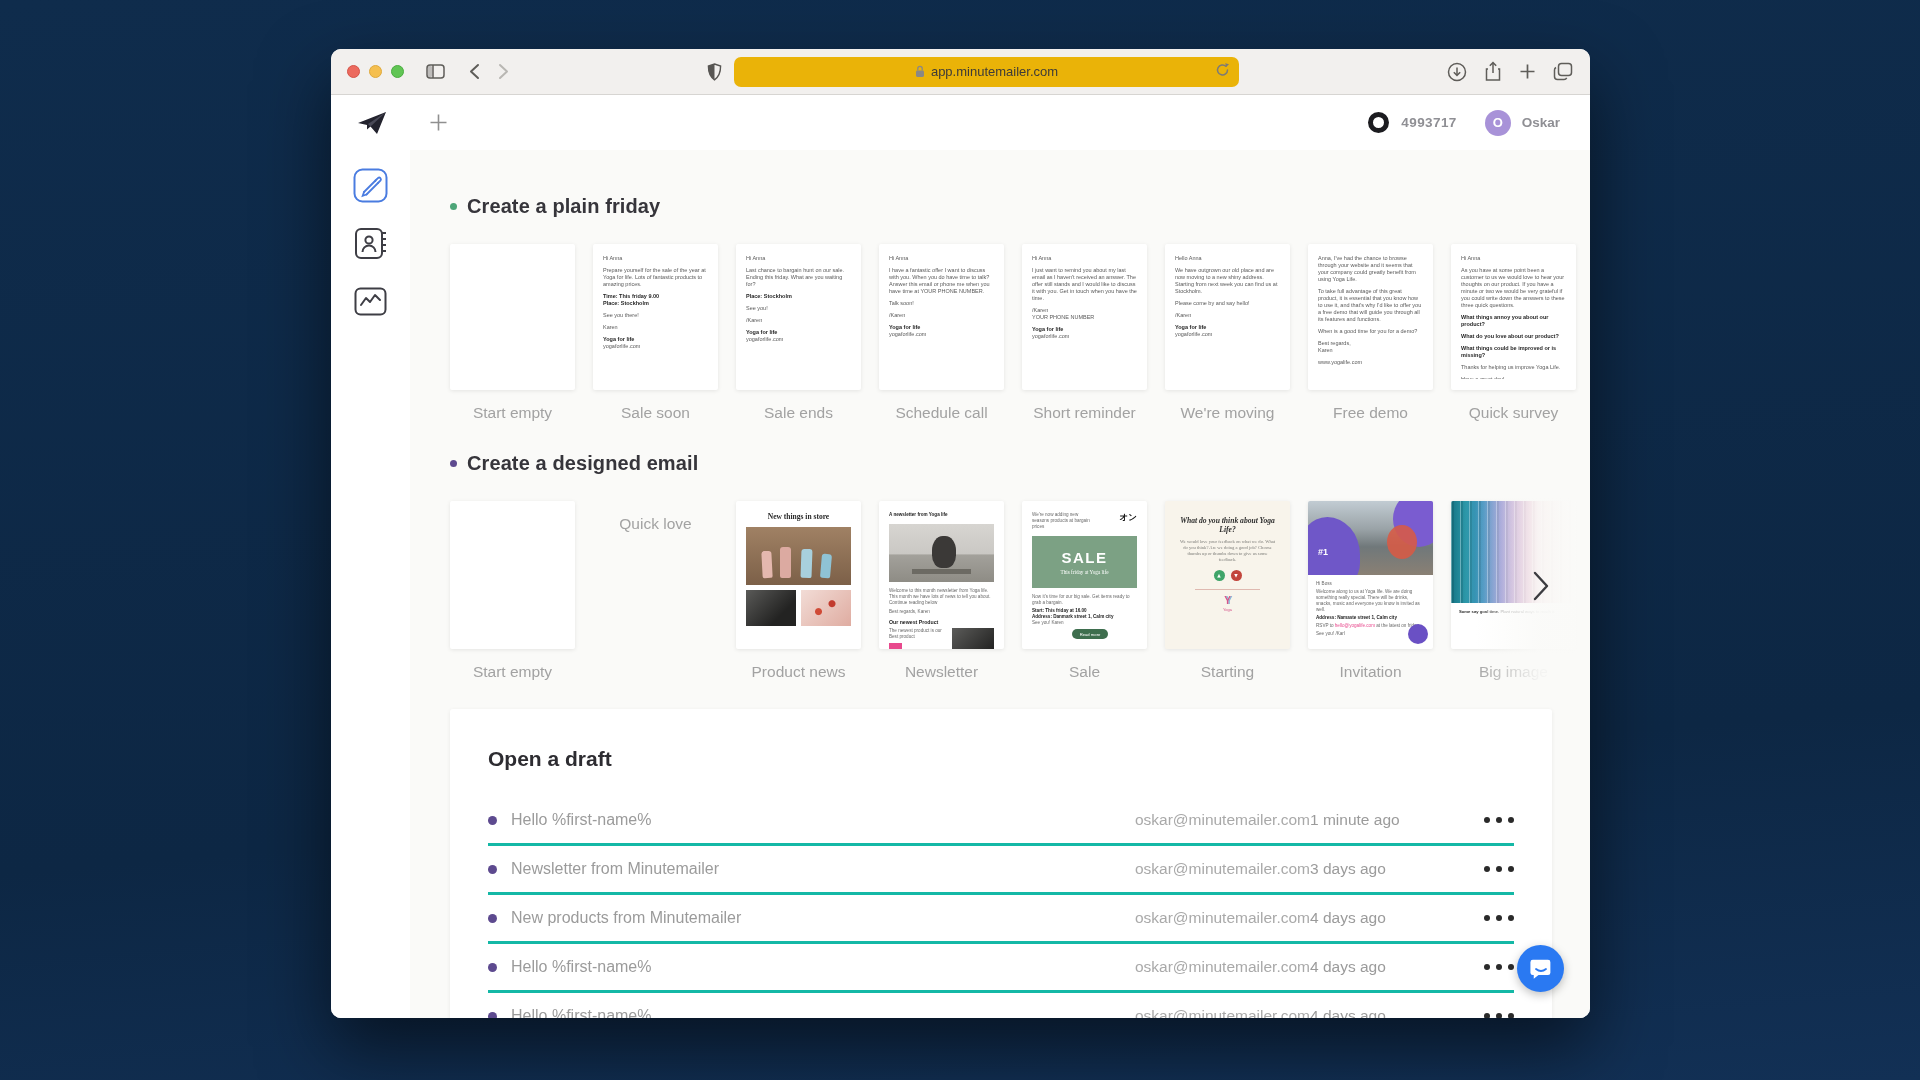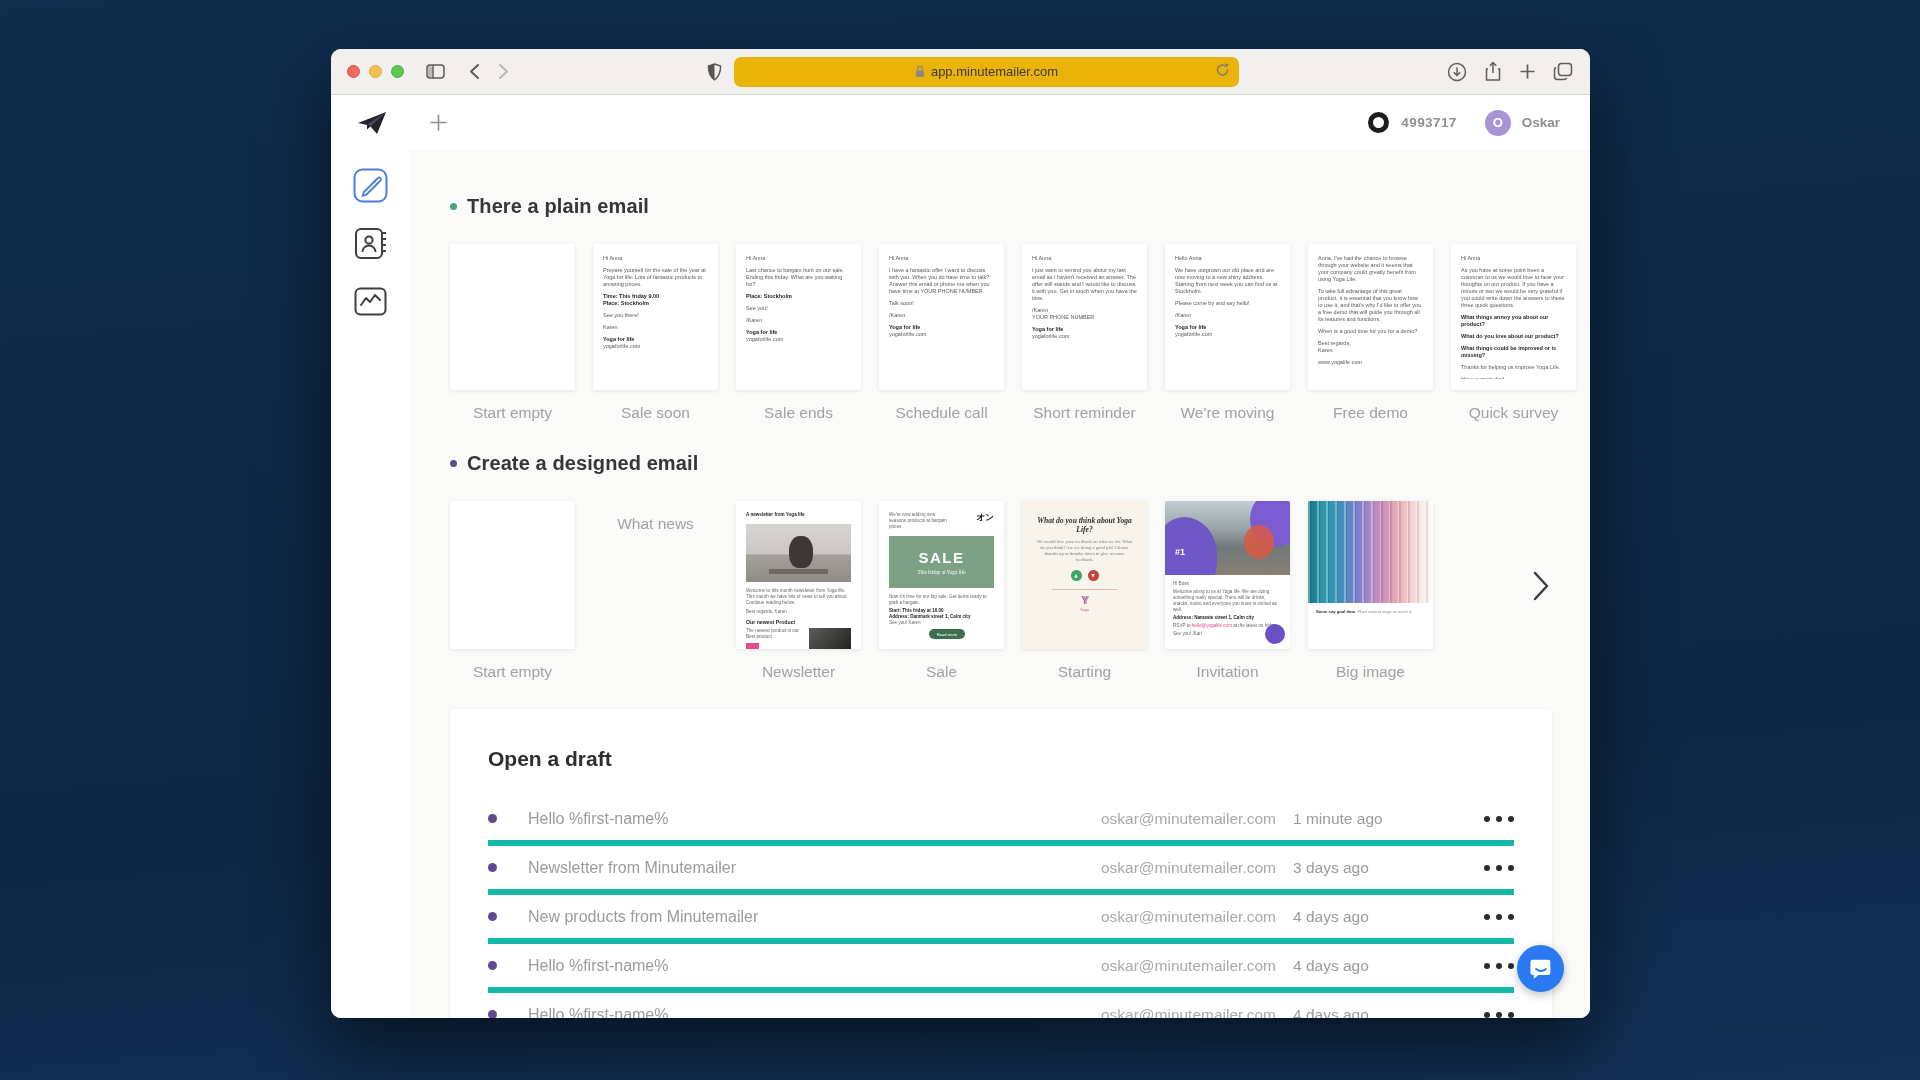--- a/index.html
+++ b/index.html
@@ -145,21 +145,21 @@
   .fade { position:absolute; top:-4px; right:0; width:115px; height:105%; pointer-events:none;
     background:linear-gradient(90deg, rgba(250,250,248,0) 0%, rgba(250,250,248,.92) 55%, #fafaf8 100%); }
   .nextbtn { position:absolute; right:36px; top:68px; width:26px; height:34px; cursor:pointer;
              color:#3c3c40; display:flex; align-items:center; justify-content:center; }
 
   
   .panel { margin-top:28px; width:1102px; background:#fff; border-radius:3px;
            box-shadow:0 1px 4px rgba(0,0,0,.07); padding:38px 38px 30px; }
   .panel h2 { font-size:21px; font-weight:700; color:#2d2c31; }
   .dlist { margin-top:26px; }
-  .drow { display:flex; align-items:center; height:49px; border-bottom:6px solid #14b8a6; cursor:pointer;gap:17px; }
+  .drow { display:flex; align-items:center; height:49px; border-bottom:3px solid #14b8a6; cursor:pointer; }
   .dbullet { width:9px; height:9px; border-radius:50%; background:#5d4a8f; margin-right:14px; flex:0 0 auto; }
   .dtitle { flex:1; font-size:16px; color:#9b9b9b; }
   .demail { font-size:15.5px; color:#a9a9a9; }
   .dtime { width:140px; font-size:15.5px; color:#9b9b9b; text-align:left; }
   .ddots { width:64px; display:flex; justify-content:flex-end; gap:6px; }
   .ddots i { width:6px; height:6px; border-radius:50%; background:#2a2a2a; display:block; }
 
   .intercom { position:absolute; right:26px; bottom:26px; width:47px; height:47px; border-radius:50%;
               background:#2a79f2; box-shadow:0 3px 10px rgba(0,0,0,.25); cursor:pointer;
               display:flex; align-items:center; justify-content:center; z-index:20; }
@@ -298,21 +298,21 @@
             <rect x="2.5" y="4.5" width="30" height="26" rx="5" fill="none" stroke="#3e3e45" stroke-width="2"></rect>
             <polyline points="8,21 13,14 17,18 22,11 27,16" fill="none" stroke="#3e3e45" stroke-width="2" stroke-linejoin="round" stroke-linecap="round"></polyline>
           </svg>
       </span>
     </div>
 
     <div class="content">
 
       <div class="shead h-plain">
         <span class="dot dot-green"></span>
-        <h2>There a plain email</h2>
+        <h2>Create a plain friday</h2>
       </div>
       <div class="trow">
           <div class="tcol">
             <div class="tcard">
               <div class="tprev"></div>
             </div>
             <div class="tlabel">Start empty</div>
           </div>
           <div class="tcol">
             <div class="tcard">
@@ -449,23 +449,39 @@
 
       <div class="drel">
         <div class="trow">
 
           <div class="tcol">
             <div class="tcard dcard"></div>
             <div class="tlabel">Start empty</div>
           </div>
 
           <div class="tcol">
-            <div class="tlabel">What news</div>
-          </div>
-
+            <div class="tlabel">Quick love</div>
+          </div>
+
+          <div class="tcol">
+            <div class="tcard dcard">
+              <div class="serif-title">New things in store</div>
+              <div class="pn-photo">
+                <span class="bottle b1"></span>
+                  <span class="bottle b2"></span>
+                  <span class="bottle b3"></span>
+                  <span class="bottle b4"></span>
+              </div>
+              <div class="pn-row">
+                <div class="pn-dark"></div>
+                <div class="pn-pink"></div>
+              </div>
+            </div>
+            <div class="tlabel">Product news</div>
+          </div>
 
           <div class="tcol">
             <div class="tcard dcard">
               <div class="micro b">A newsletter from Yoga life</div>
               <div class="nl-photo"></div>
               <div class="micro">Welcome to this month newsletter from Yoga life. This month we have lots of news to tell you about. Continue reading below</div>
               <div class="micro" style="margin-top:3px">Best regards, Karen</div>
               <div class="micro b" style="margin-top:4px;font-size:5.2px">Our newest Product</div>
               <div class="nl-bottom">
                 <div class="nl-left">

